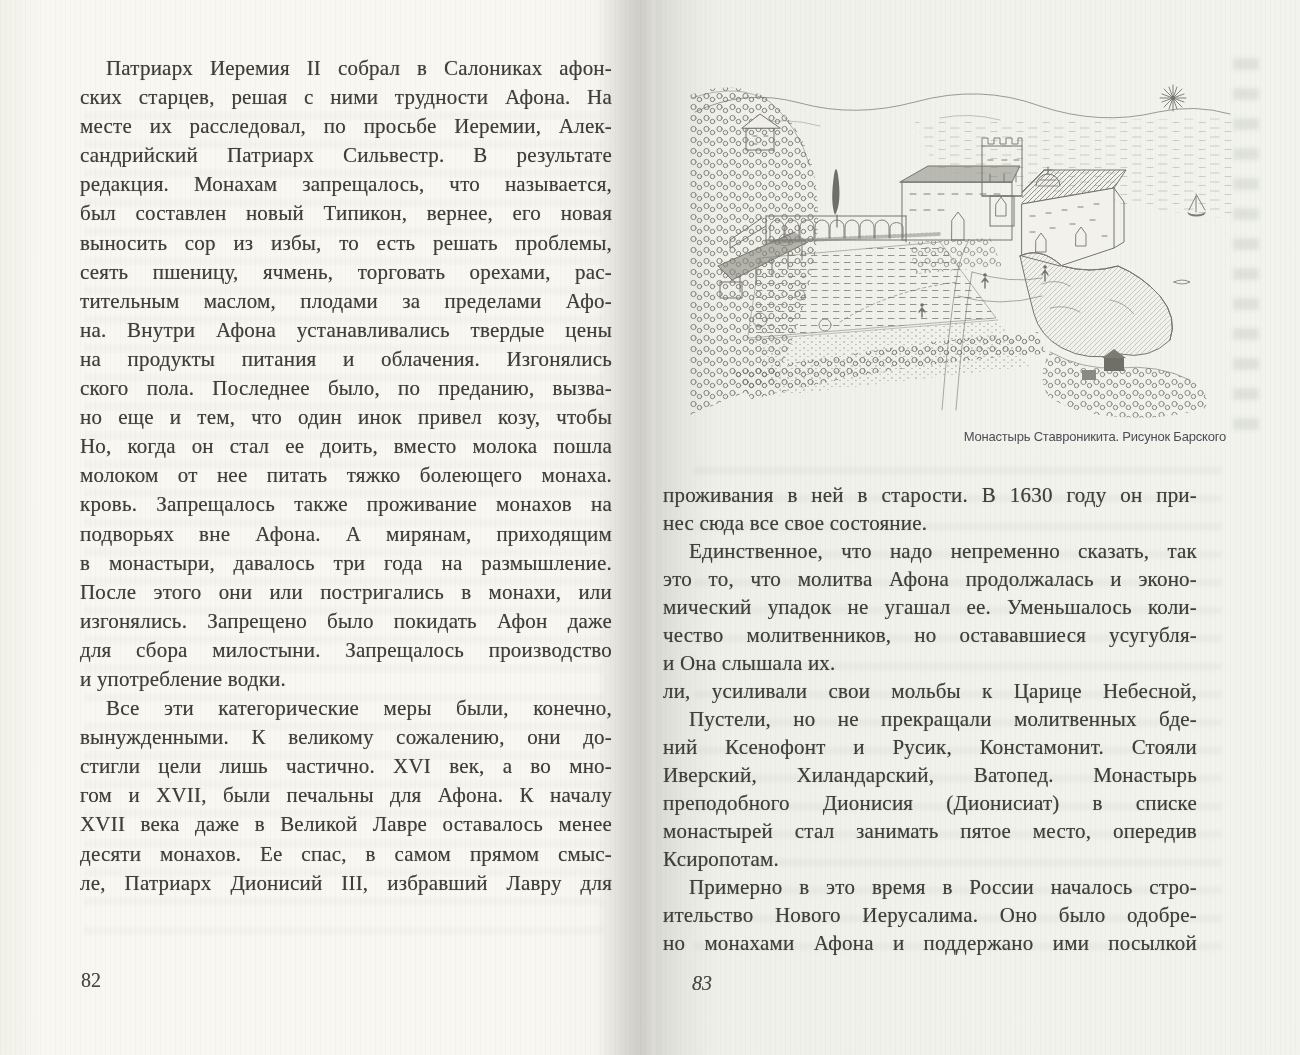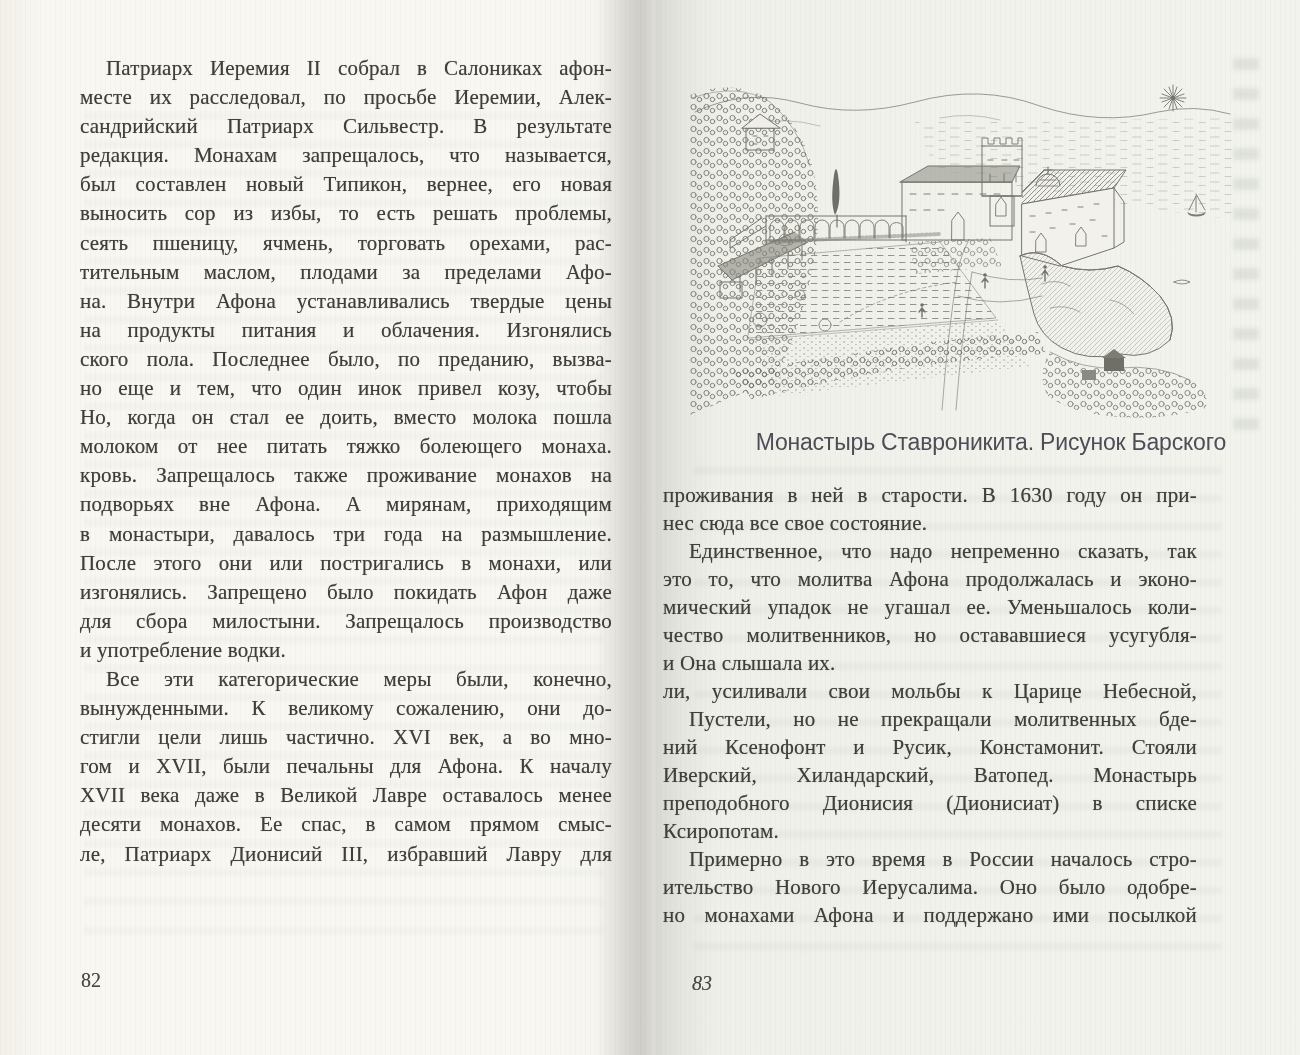--- a/index.html
+++ b/index.html
@@ -31,21 +31,21 @@
     text-shadow:0 0 .7px rgba(64,62,56,.55);}
   #left-text{left:80px;top:54px;width:532px;line-height:29.1px;}
   #right-text{left:663px;top:481px;width:534px;line-height:28px;}
   .line{text-align:justify;text-align-last:justify;white-space:normal;}
   .line.end{text-align-last:left;}
   .line.indent{text-indent:26px;}
   .pagenum{position:absolute;color:#4a4843;font-size:20px;text-shadow:0 0 .6px rgba(64,62,56,.5);}
   #pagenum-left{left:81px;top:969px;}
   #pagenum-right{left:692px;width:527px;top:972px;text-align:left;font-style:italic;}
   #caption{position:absolute;left:692px;top:429px;width:534px;text-align:right;
-    font-family:"Liberation Sans","DejaVu Sans",sans-serif;font-size:23px;font-weight:500;
+    font-family:"Liberation Sans","DejaVu Sans",sans-serif;font-size:13px;font-weight:500;
     letter-spacing:-0.2px;color:#4d4d56;}
   
   #illustration{position:absolute;left:690px;top:70px;width:545px;height:354px;}
   #illustration svg{width:100%;height:100%;}
 </style>
 </head>
 <body>
 
 <div id="scan">
 
@@ -53,20 +53,21 @@
   <div class="page" id="right-page"></div>
   <div class="stripes"></div>
   <div id="gutter"></div>
 
   <div class="ghost" id="ghost-left"></div>
   <div class="ghost" id="ghost-right"></div>
   <div class="ghost" id="ghost-right-col"></div>
 
   <div class="page-text" id="left-text">
       <div class="line indent">Патриарх Иеремия II собрал в Салониках афон-</div>
+      <div class="line">ских старцев, решая с ними трудности Афона. На</div>
       <div class="line">месте их расследовал, по просьбе Иеремии, Алек-</div>
       <div class="line">сандрийский Патриарх Сильвестр. В результате</div>
       <div class="line">редакция. Монахам запрещалось, что называется,</div>
       <div class="line">был составлен новый Типикон, вернее, его новая</div>
       <div class="line">выносить сор из избы, то есть решать проблемы,</div>
       <div class="line">сеять пшеницу, ячмень, торговать орехами, рас-</div>
       <div class="line">тительным маслом, плодами за пределами Афо-</div>
       <div class="line">на. Внутри Афона устанавливались твердые цены</div>
       <div class="line">на продукты питания и облачения. Изгонялись</div>
       <div class="line">ского пола. Последнее было, по преданию, вызва-</div>
@@ -240,20 +241,21 @@
       <div class="line indent">Единственное, что надо непременно сказать, так</div>
       <div class="line">это то, что молитва Афона продолжалась и эконо-</div>
       <div class="line">мический упадок не угашал ее. Уменьшалось коли-</div>
       <div class="line">чество молитвенников, но остававшиеся усугубля-</div>
       <div class="line end">и Она слышала их.</div>
       <div class="line">ли, усиливали свои мольбы к Царице Небесной,</div>
       <div class="line indent">Пустели, но не прекращали молитвенных бде-</div>
       <div class="line">ний Ксенофонт и Русик, Констамонит. Стояли</div>
       <div class="line">Иверский, Хиландарский, Ватопед. Монастырь</div>
       <div class="line">преподобного Дионисия (Дионисиат) в списке</div>
+      <div class="line">монастырей стал занимать пятое место, опередив</div>
       <div class="line end">Ксиропотам.</div>
       <div class="line indent">Примерно в это время в России началось стро-</div>
       <div class="line">ительство Нового Иерусалима. Оно было одобре-</div>
       <div class="line">но монахами Афона и поддержано ими посылкой</div>
     </div>
   <div class="pagenum" id="pagenum-right">83</div>
 
 </div>
 
 </body></html>

